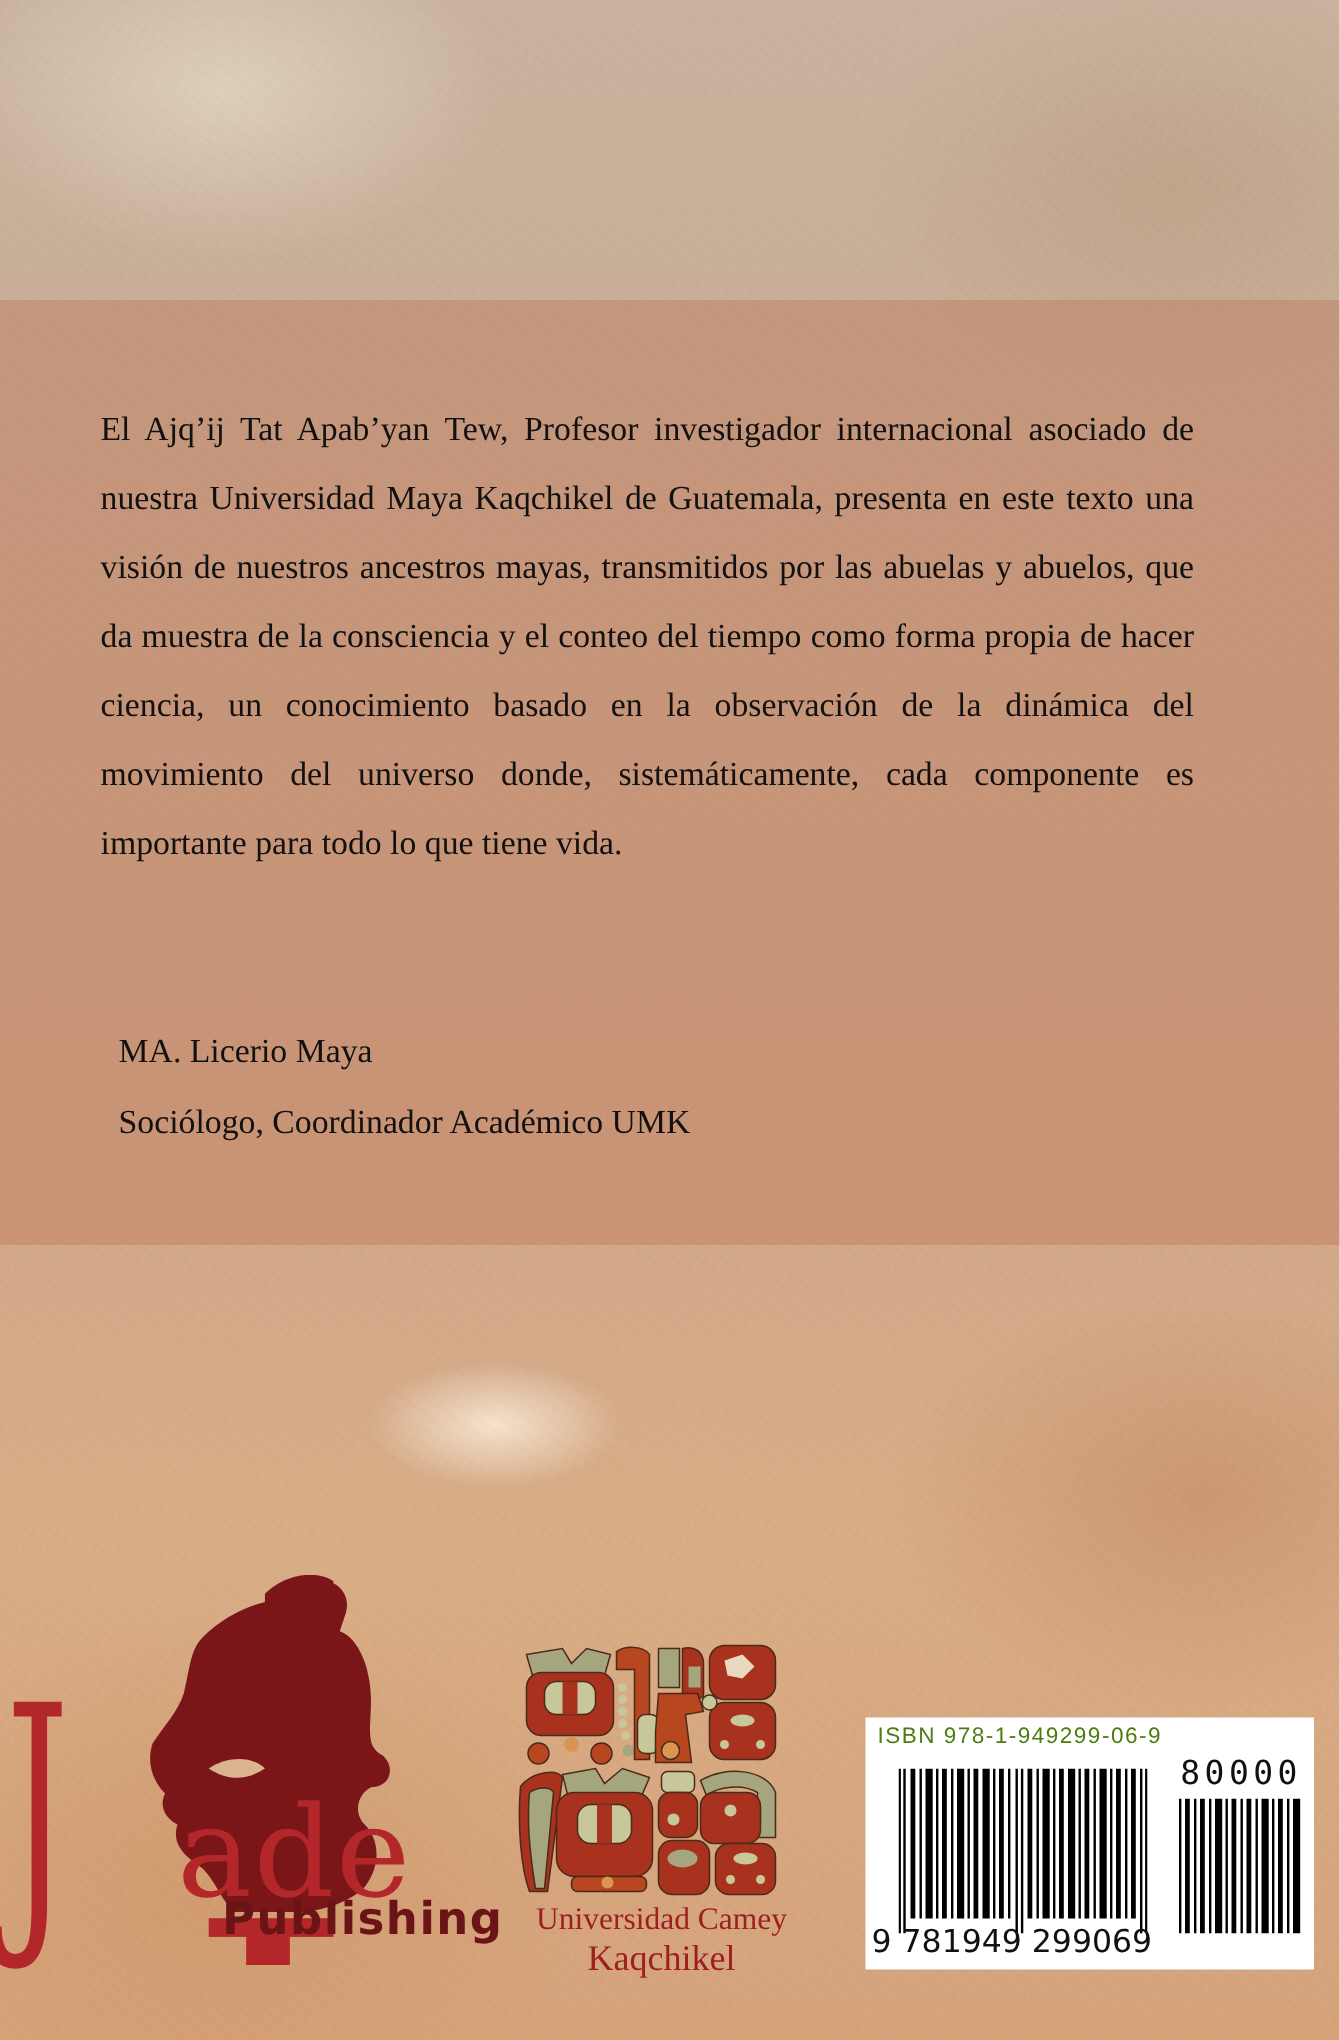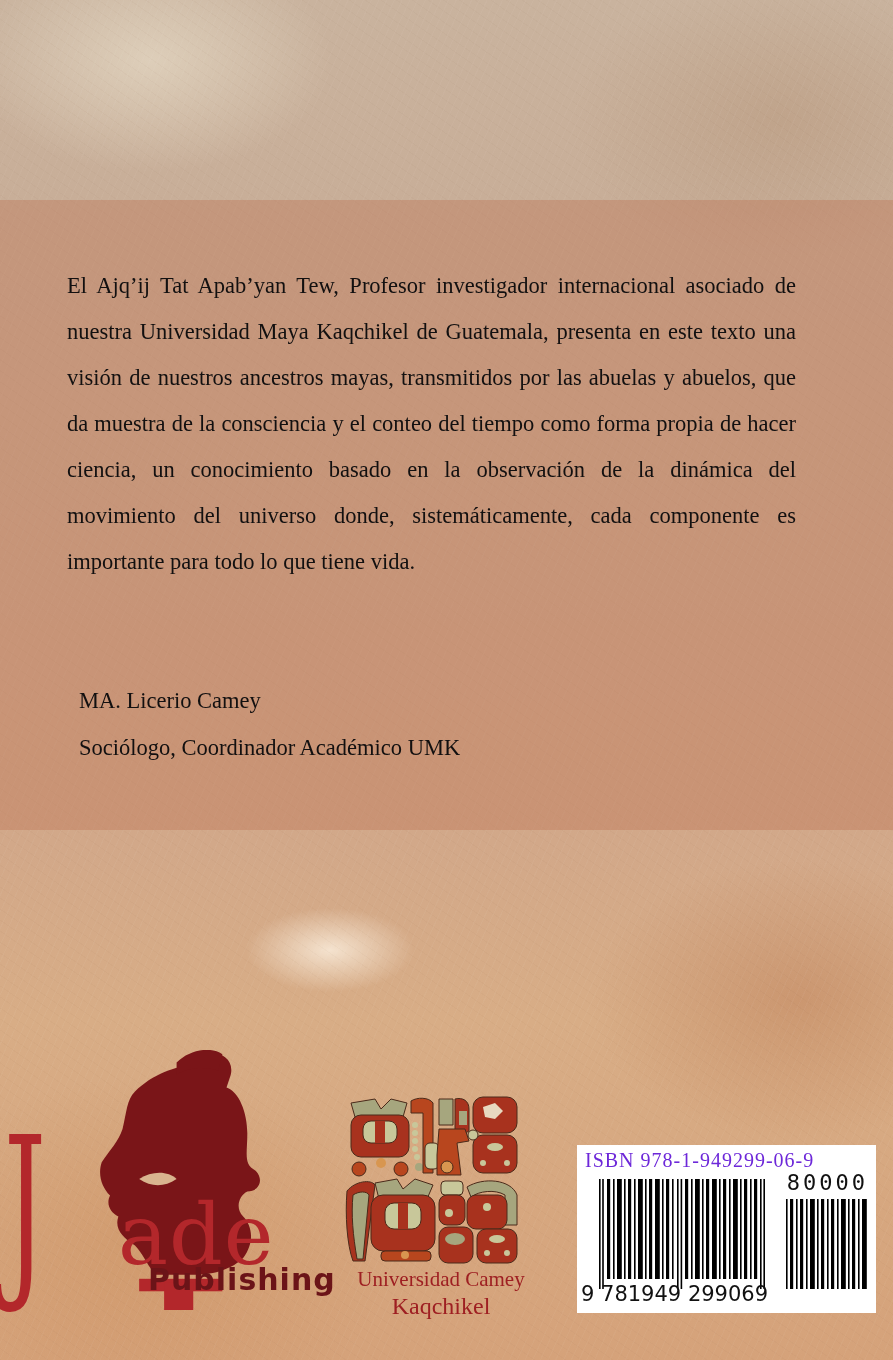--- a/index.html
+++ b/index.html
@@ -56,43 +56,43 @@
     }
     .umk-l1 { top: 1269px; }
     .umk-l2 { top: 1294px; font-size: 24px; }
 
     
     .barcode {
       position: absolute; left: 577px; top: 1145px; width: 299px; height: 168px;
       background: #ffffff;
     }
     .isbn-text {
-      position: absolute; left: 8px; top: 4px; font-family: Liberation Serif, serif;
-      font-size: 20px; color: #6d28d9; letter-spacing: 1px; white-space: nowrap;
+      position: absolute; left: 8px; top: 4px; font-family: Liberation Sans, sans-serif;
+      font-size: 15px; color: #4d7c0f; letter-spacing: 1px; white-space: nowrap;
     }
     .addon-text {
       position: absolute; right: 8px; top: 25px; font-family: "DejaVu Sans Mono", monospace;
       font-size: 22px; color: #111; letter-spacing: 3px;
     }
     .bars-main { position: absolute; left: 22px; top: 34px; width: 166px; height: 110px; }
     .bars-addon { position: absolute; left: 209px; top: 54px; width: 82px; height: 90px; }
     .ean-text {
       position: absolute; left: 4px; top: 137px; font-family: "DejaVu Sans", sans-serif;
       font-size: 21px; color: #111; white-space: pre; background: transparent;
     }
   </style>
 </head>
 <body>
 
 <div class="noise"></div>
 <div class="band"></div>
 
 <p class="blurb">El Ajq’ij Tat Apab’yan Tew, Profesor investigador internacional asociado de nuestra Universidad Maya Kaqchikel de Guatemala, presenta en este texto una visión de nuestros ancestros mayas, transmitidos por las abuelas y abuelos, que da muestra de la consciencia y el conteo del tiempo como forma propia de hacer ciencia, un conocimiento basado en la observación de la dinámica del movimiento del universo donde, sistemáticamente, cada componente es importante para todo lo que tiene vida.</p>
 
-<div class="sig sig1">MA. Licerio Camey</div>
+<div class="sig sig1">MA. Licerio Maya</div>
 <div class="sig sig2">Sociólogo, Coordinador Académico UMK</div>
 
 <div>
   <svg class="jade" style="position:absolute;left:62px;top:1050px;" width="110" height="125" viewBox="0 0 110 125">
     <path d="M30 20 C40 10 55 6 62 8 L64 2 C70 0 78 4 76 12 L74 18 C80 20 84 30 84 40 C84 50 82 55 88 58 C92 62 90 68 84 68 C80 70 78 76 82 80 C86 84 88 92 82 100 C76 106 66 108 60 108 L40 108 C36 104 34 98 30 94 C24 90 20 86 22 80 C18 78 16 74 18 70 C14 66 12 60 14 54 C18 48 22 44 24 38 C26 30 26 24 30 20 Z" fill="#7a1518"></path>
     <path d="M50 6 C56 0 66 -2 72 2 L70 10 C64 8 56 8 50 12 Z" fill="#7a1518"></path>
     <path d="M32 62 C38 58 46 58 50 62 C44 66 38 66 32 62 Z" fill="#d9b48f"></path>
     <rect x="32" y="110" width="40" height="6" fill="#b3272b"></rect>
     <rect x="44" y="112" width="14" height="13" fill="#b3272b"></rect>
   </svg>

